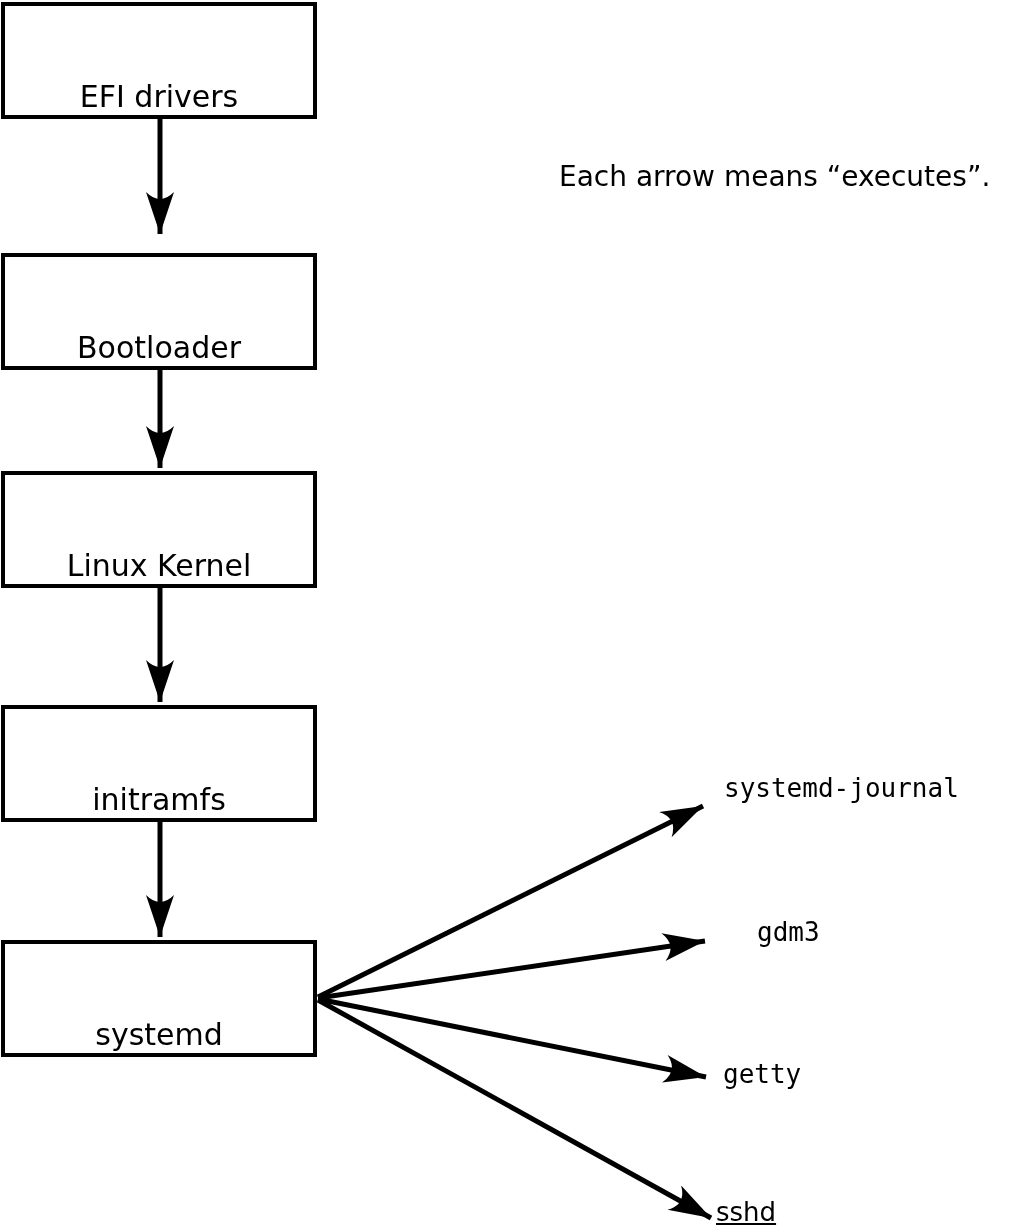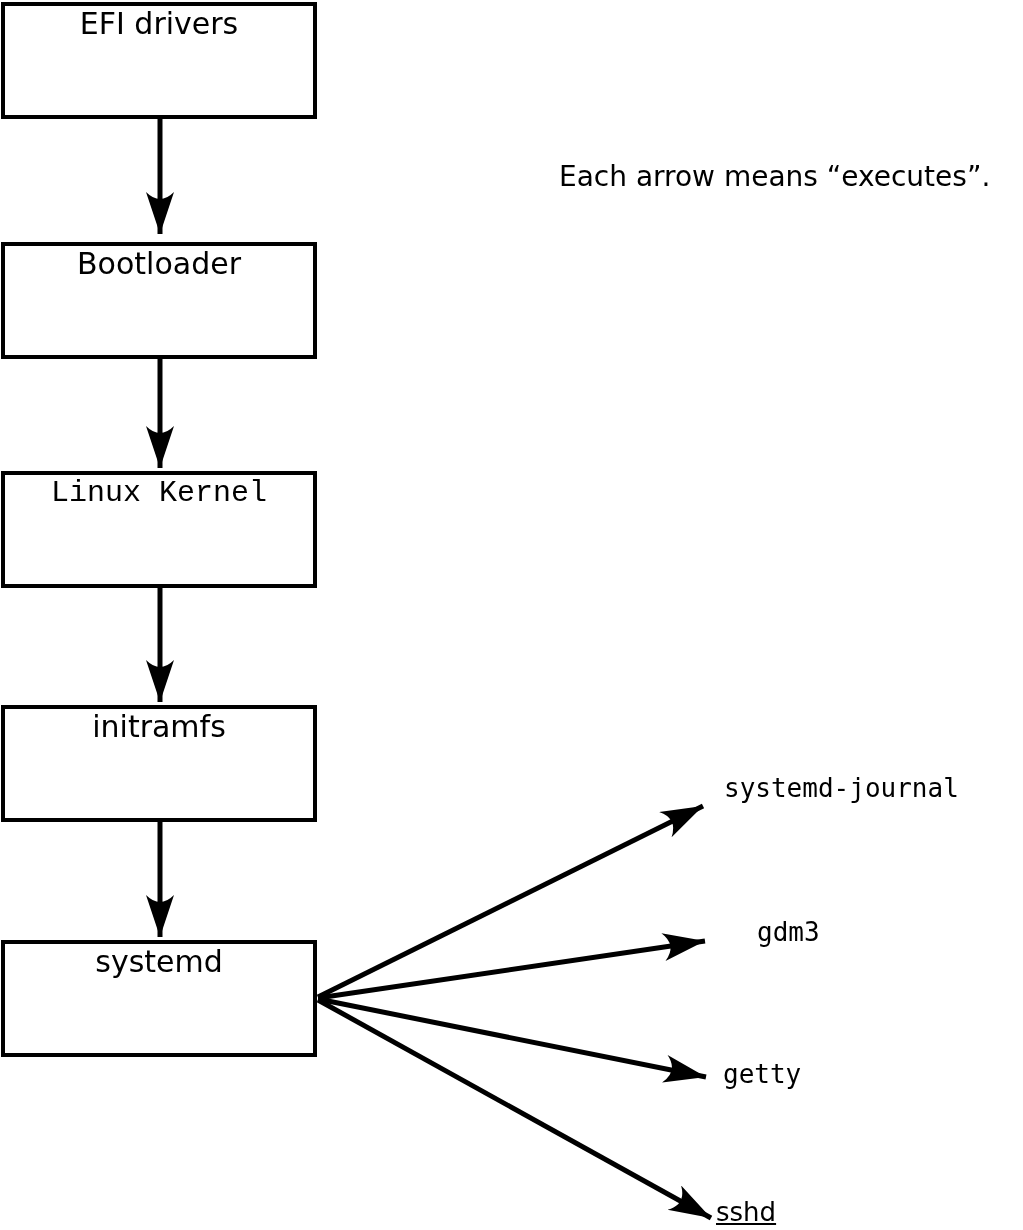--- a/index.html
+++ b/index.html
@@ -25,21 +25,21 @@
   }
   .node-box {
     position: absolute;
     left: 1px;
     width: 316px;
     height: 117px;
     box-sizing: border-box;
     border: 4px solid #000000;
     background: #ffffff;
     display: flex;
-    align-items: flex-start;
+    align-items: flex-end;
     justify-content: center;
   }
   .node-label {
     font-size: 30px;
     line-height: 36px;
     white-space: nowrap;
   }
   .note {
     position: absolute;
     left: 559px;
@@ -83,25 +83,25 @@
     <line class="fan-line" x1="318" y1="997" x2="703" y2="806" marker-end="url(#arrowhead)"></line>
     <line class="fan-line" x1="318" y1="998" x2="705" y2="941" marker-end="url(#arrowhead)"></line>
     <line class="fan-line" x1="318" y1="999" x2="706" y2="1077" marker-end="url(#arrowhead)"></line>
     <line class="fan-line" x1="318" y1="1000" x2="711" y2="1218" marker-end="url(#arrowhead)"></line>
   </svg>
 
   <div class="node-box" style="top:2px;">
     <span class="node-label">EFI drivers</span>
   </div>
 
-  <div class="node-box" style="top:242px;">
+  <div class="node-box" style="top:253px;">
     <span class="node-label">Bootloader</span>
   </div>
 
-  <div class="node-box" style="top:471px;font-family:Liberation Mono, monospace;">
+  <div class="node-box" style="top:471px;">
     <span class="node-label">Linux Kernel</span>
   </div>
 
   <div class="node-box" style="top:705px;">
     <span class="node-label">initramfs</span>
   </div>
 
   <div class="node-box" style="top:940px;">
     <span class="node-label">systemd</span>
   </div>

